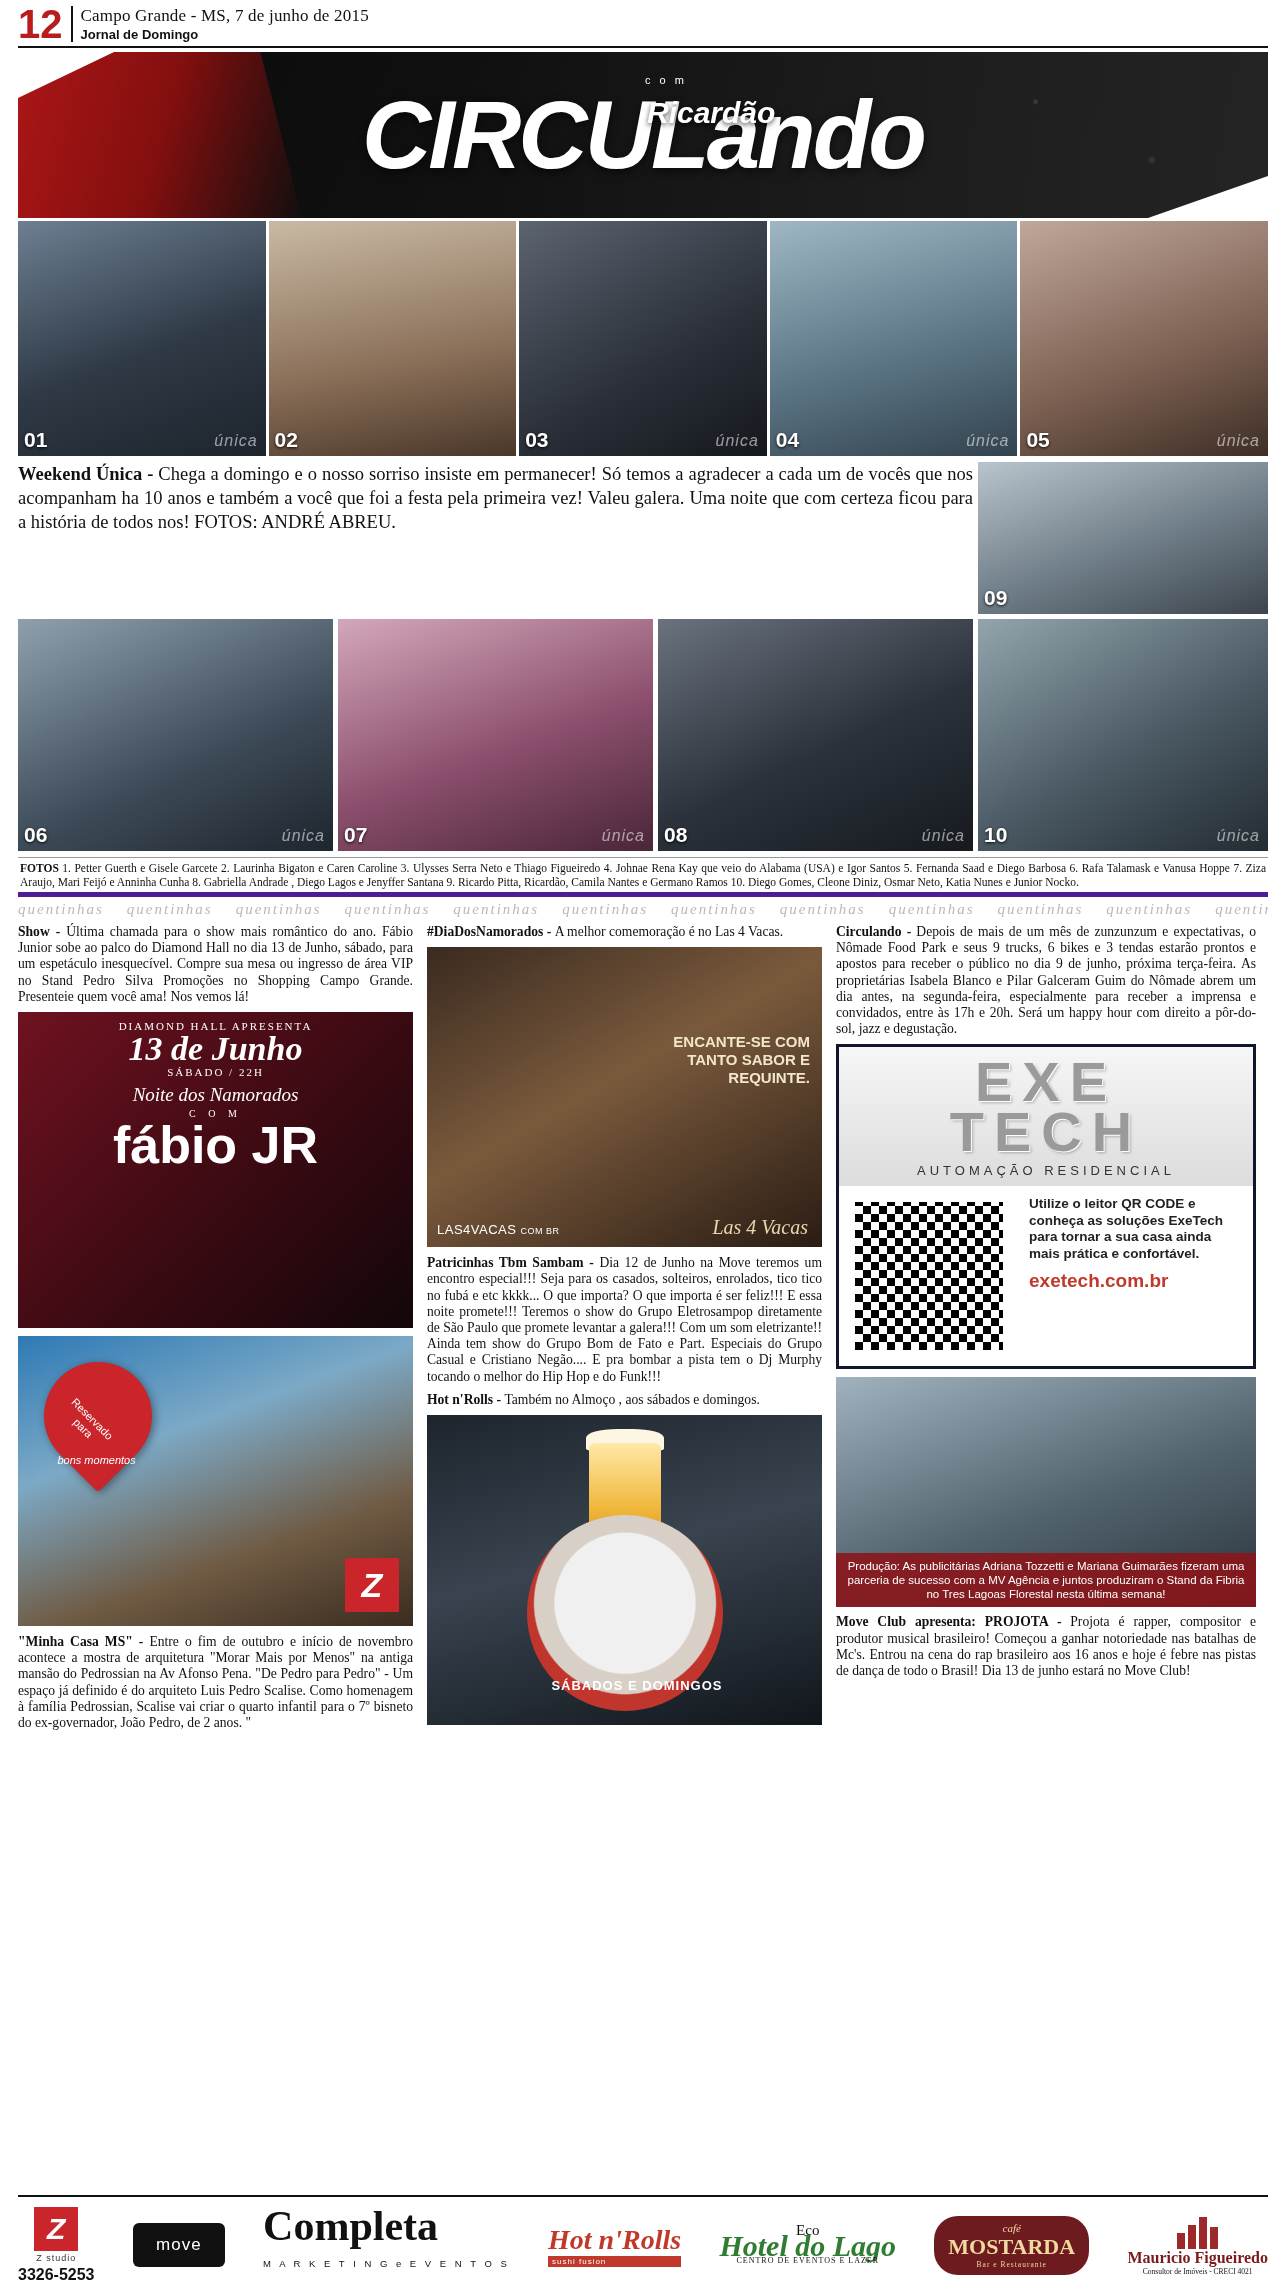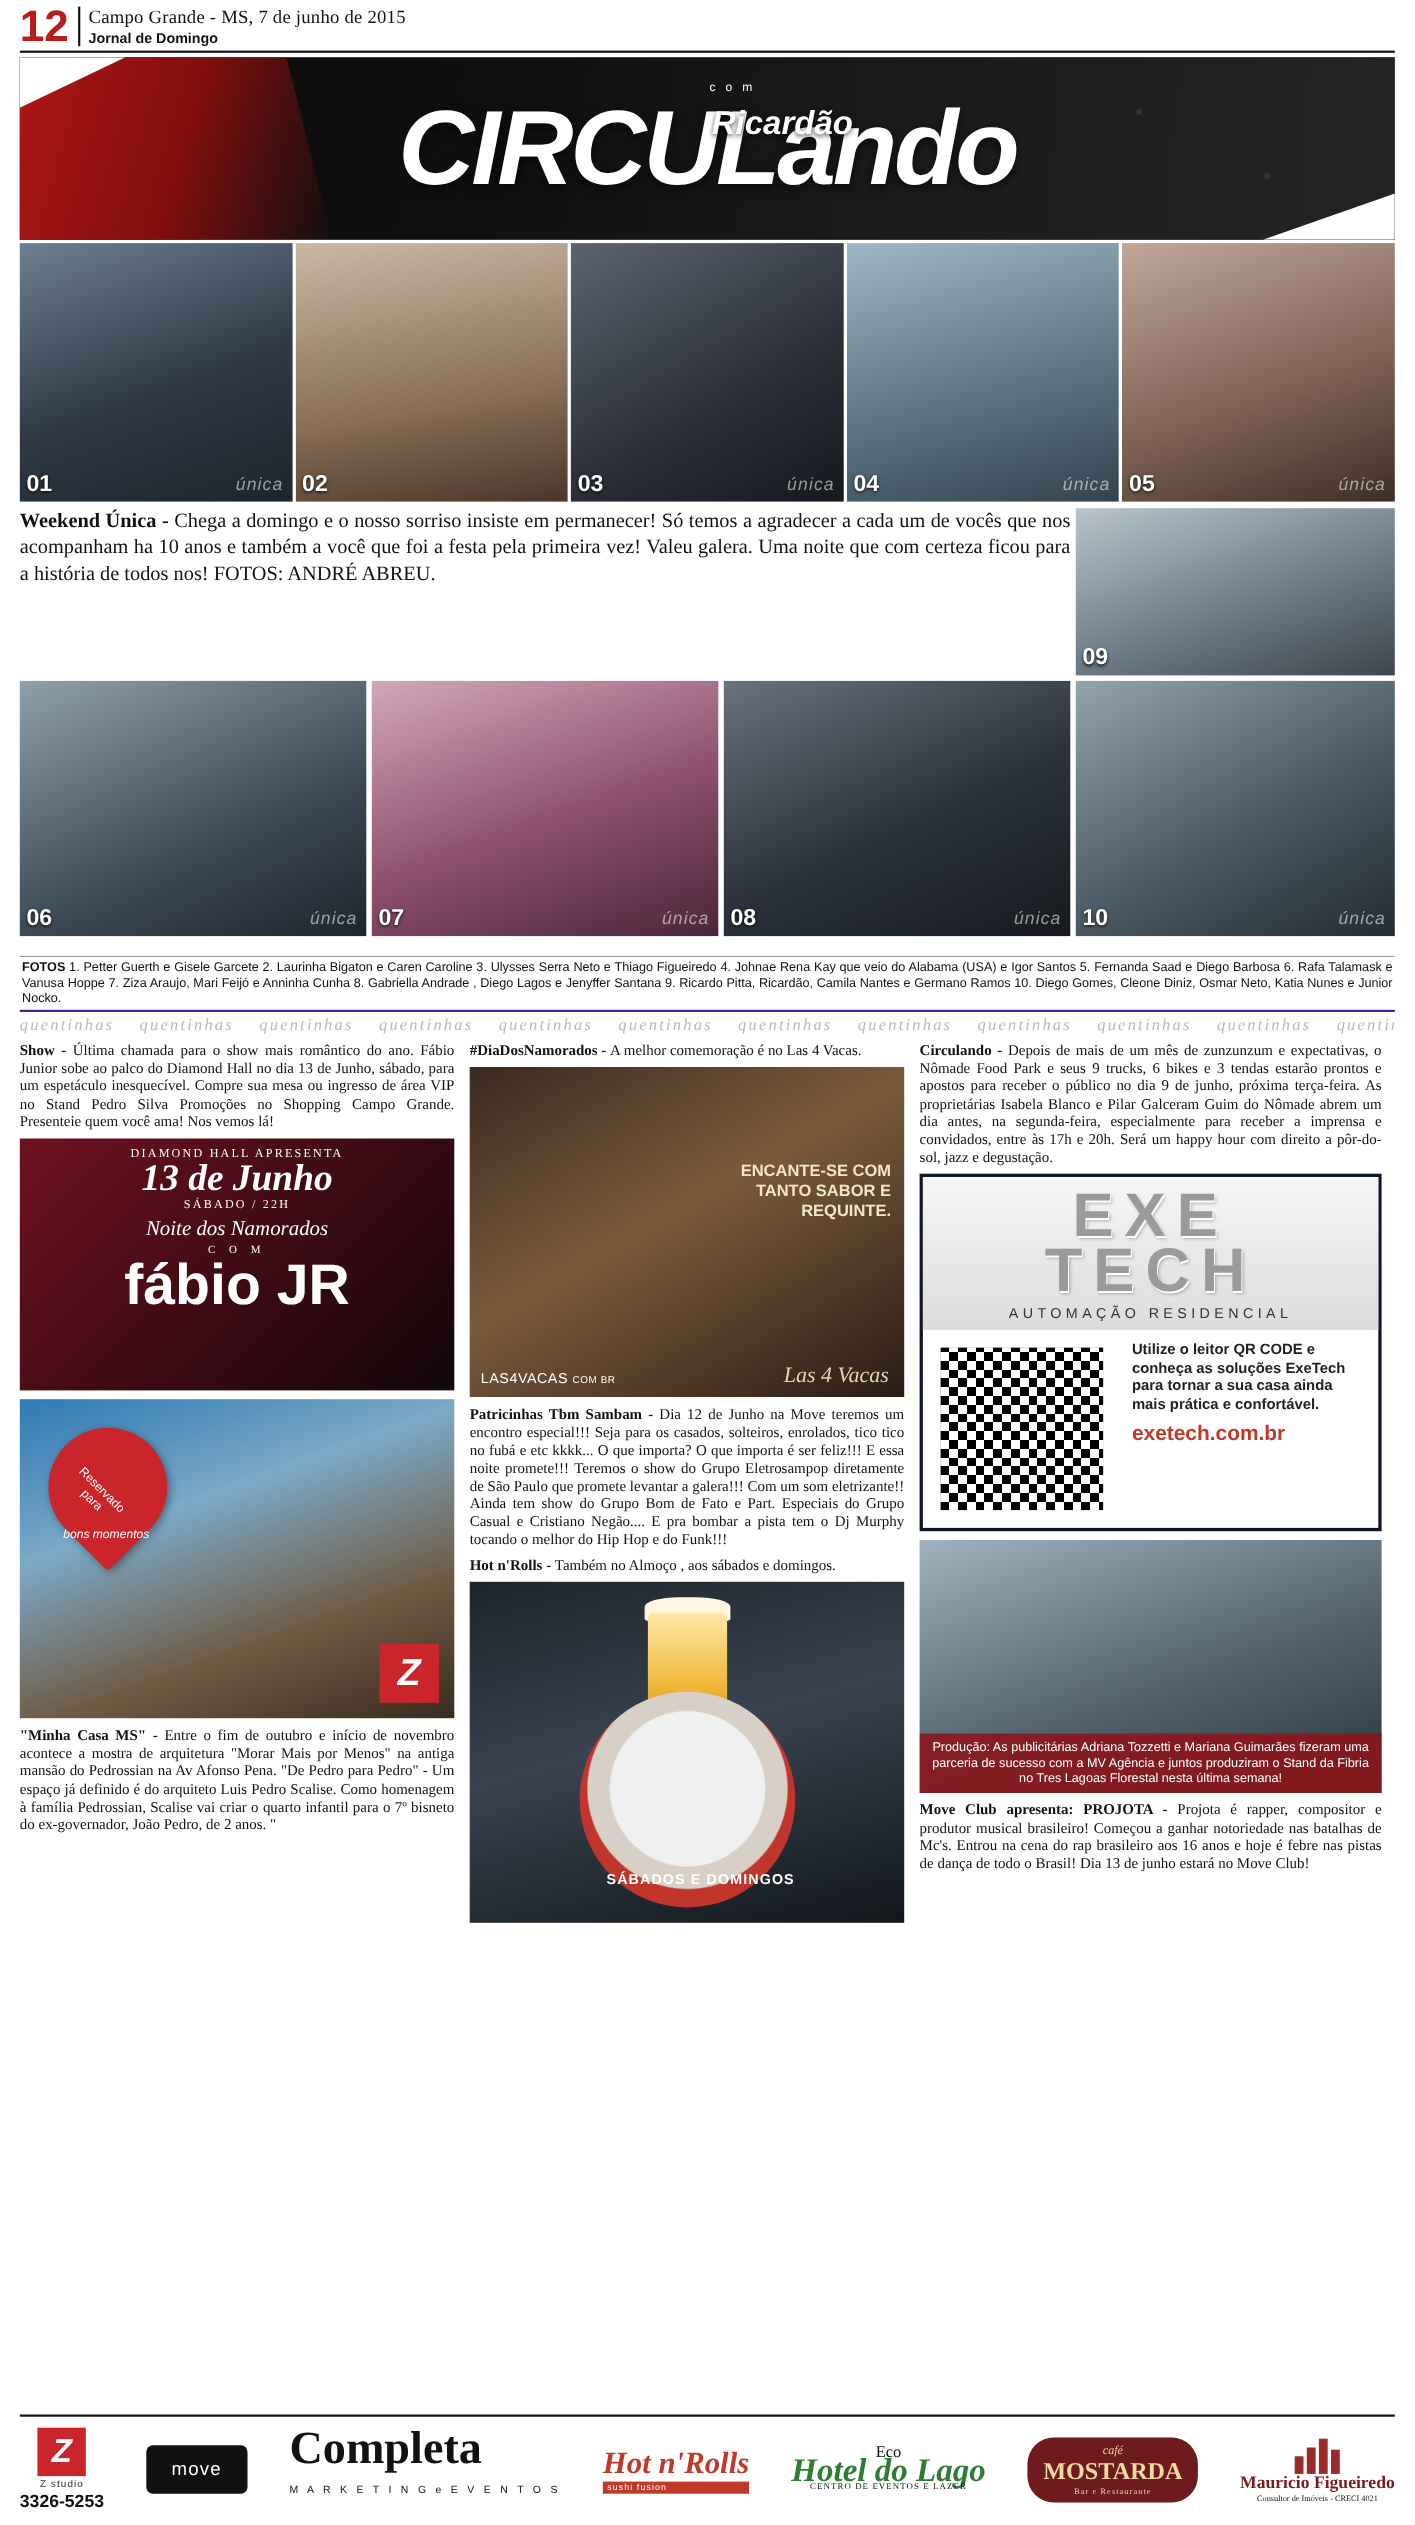--- a/index.html
+++ b/index.html
@@ -91,39 +91,39 @@
   .lead-zone { display:grid; grid-template-columns: 1fr 290px; gap:5px; margin-top:6px; }
   .lead-text { font-size:18.5px; line-height:24px; text-align:justify; }
   .lead-text b { font-family:"Liberation Serif", serif; }
   .p9box { height:152px; position:relative; }
 
   .row2 { display:grid; grid-template-columns: 1fr 1fr 1fr 290px; gap:5px; margin-top:5px; }
   .row2 .photo { height:232px; }
 
   
   .credits {
-    margin-top:18px; border-top:1px solid #999; border-bottom:2px solid #4c1d95;
-    font-family:Liberation Sans, sans-serif; font-size:11.5px; line-height:14px;
+    margin-top:6px; border-top:1px solid #999; border-bottom:5px solid #4c1d95;
+    font-family:Liberation Serif, serif; font-size:11.5px; line-height:14px;
     padding:3px 2px; text-align:justify;
   }
   .credits .lbl{ font-weight:bold; }
 
   
   .strip {
     height:18px; margin:4px 0 5px 0; overflow:hidden; white-space:nowrap;
     color:#b9b9b9; font-family:"Liberation Serif", serif; font-style:italic; font-size:15px;
     letter-spacing:2px;
   }
 
   
   .cols { display:grid; grid-template-columns: 395px 395px 420px; gap:14px; }
   .col p { font-size:13.6px; line-height:16.2px; text-align:justify; margin:0 0 7px 0; }
   .col p b { font-weight:bold; }
 
-  .ad-fabio{ position:relative; height:229px; margin:6px 0 8px 0; overflow:hidden;
+  .ad-fabio{ position:relative; height:316px; margin:6px 0 8px 0; overflow:hidden;
      background:linear-gradient(135deg,#6f1220 0%, #3b0a12 55%, #12070a 100%); color:#fff; }
   .ad-fabio .ad-top{ font-family:"Liberation Serif", serif; text-align:center; padding-top:8px; }
   .ad-fabio .t1{ font-size:11px; letter-spacing:2px; }
   .ad-fabio .t2{ font-size:34px; font-weight:bold; font-style:italic; line-height:34px; }
   .ad-fabio .t3{ font-size:11px; letter-spacing:2px; }
   .ad-fabio .t4{ font-size:19px; font-style:italic; margin-top:6px; }
   .ad-fabio .t5{ font-size:10px; letter-spacing:5px; margin-top:2px; }
   .ad-fabio .t6{ font-family:"Liberation Sans", sans-serif; font-size:52px; font-weight:bold; line-height:48px; margin-top:2px; }
 
   .ad-steak{ position:relative; height:290px; margin:6px 0 8px 0; overflow:hidden;

